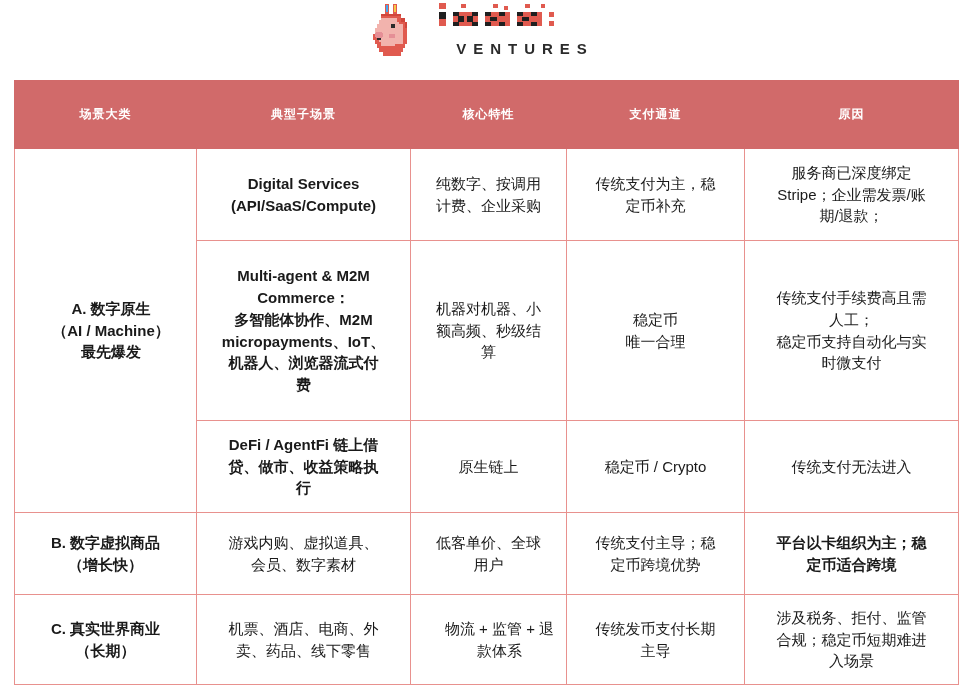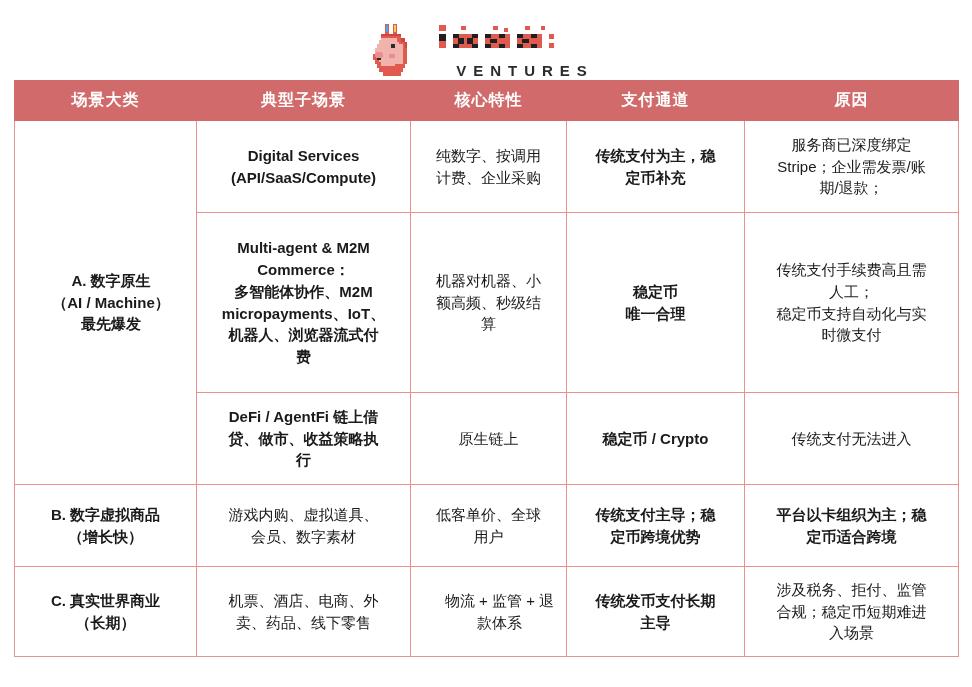--- a/index.html
+++ b/index.html
@@ -14,21 +14,21 @@
     width: 972px;
     height: 687px;
     background: #ffffff;
     overflow: hidden;
   }
 
   
   .logo-area {
     height: 78px;
     display: flex;
-    align-items: flex-end;
+    align-items: flex-start;
     justify-content: center;
     gap: 14px;
   }
   .logo-mark { width: 58px; height: 58px; display: block; }
   .logo-text-wrap {
     display: flex;
     flex-direction: column;
     align-items: center;
     justify-content: center;
   }
@@ -59,23 +59,23 @@
   }
   table.cmp col.c1 { width: 182px; }
   table.cmp col.c2 { width: 214px; }
   table.cmp col.c3 { width: 156px; }
   table.cmp col.c4 { width: 178px; }
   table.cmp col.c5 { width: 214px; }
 
   table.cmp th {
     background: #d16a6a;
     color: #ffffff;
-    font-size: 16px;
+    font-size: 12px;
     font-weight: 700;
-    height: 40px;
+    height: 68px;
     text-align: center;
     vertical-align: middle;
     border: 1px solid #d16a6a;
     letter-spacing: 1px;
   }
   table.cmp td {
     border: 1px solid #e8918e;
     text-align: center;
     vertical-align: middle;
     color: #1a1a1a;
@@ -84,21 +84,21 @@
     font-size: 15px;
   }
   td.cat {
     font-weight: 700;
     font-size: 15.5px;
     line-height: 1.6;
   }
   td.sub { font-weight: 700; font-size: 15px; }
   td.reason { font-weight: 400; font-size: 14.5px; }
   td.feature { font-weight: 400; font-size: 15px; }
-  td.rail { font-weight: 700; font-size: 15px; }
+  td.rail { font-weight: 400; font-size: 15px; }
 
   .r1 td { height: 92px; }
   .r2 td { height: 180px; }
   .r3 td { height: 92px; }
   .r4 td { height: 82px; }
   .r5 td { height: 90px; }
 </style>
 </head>
 <body>
 

